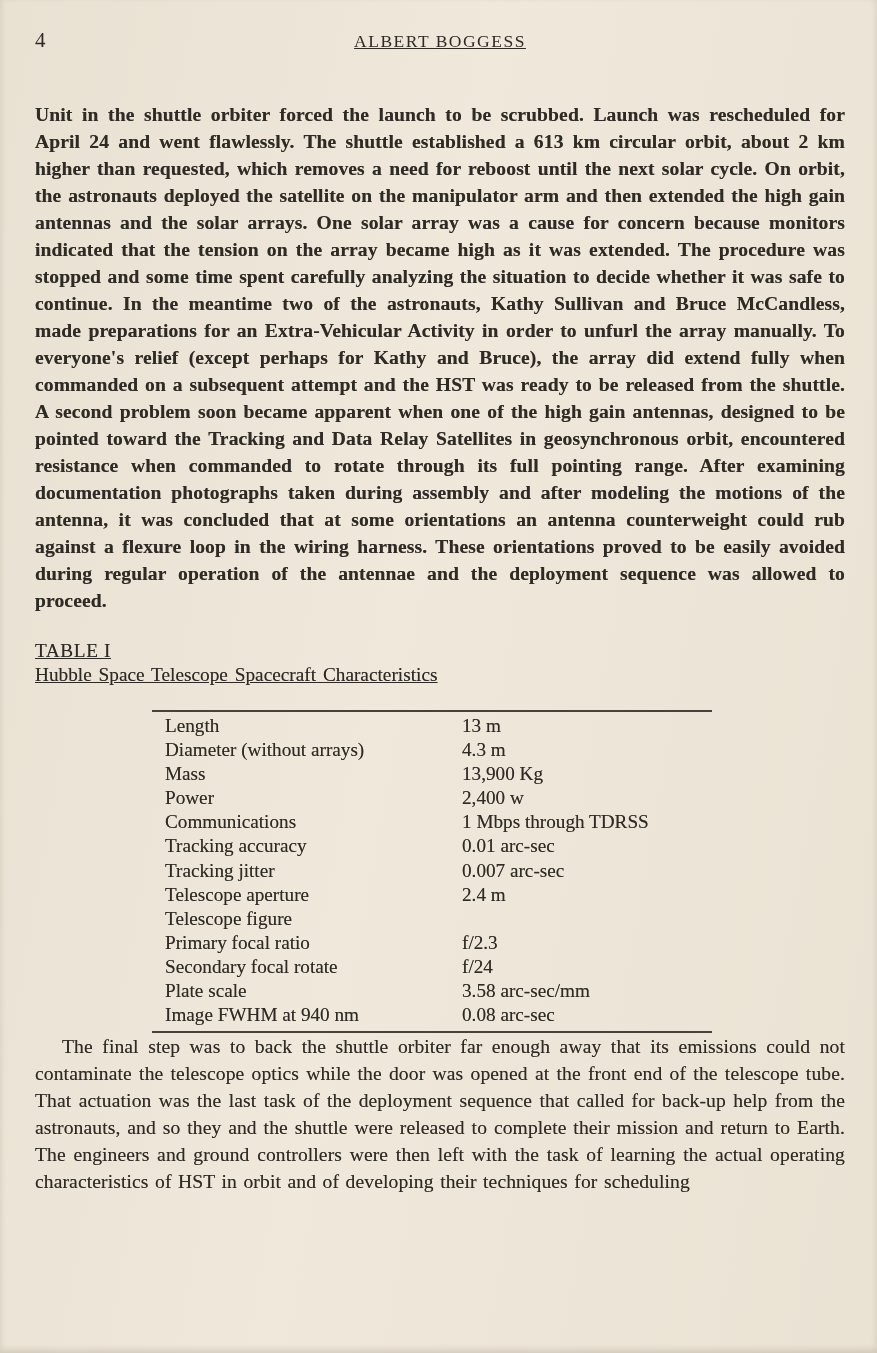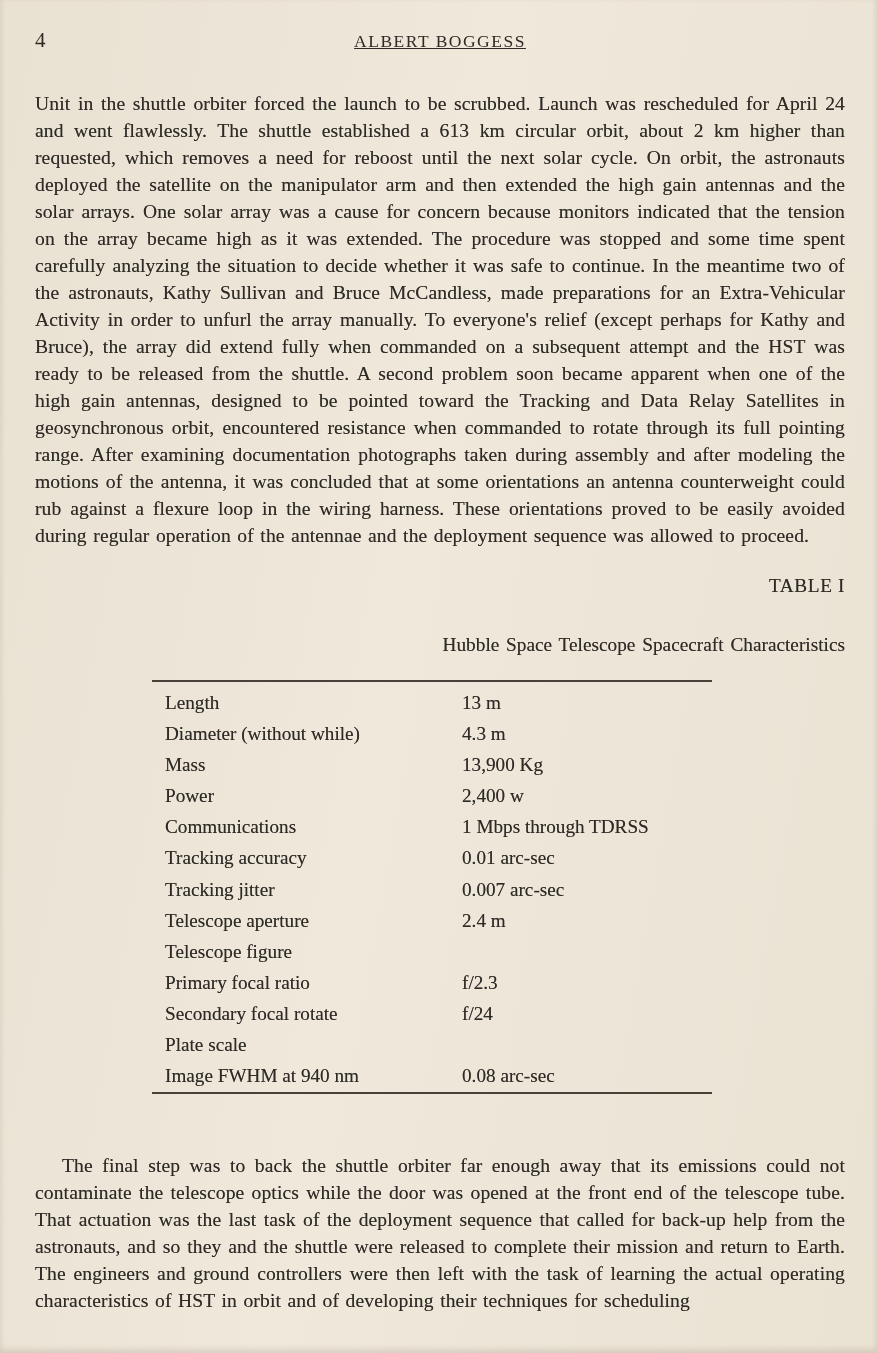--- a/index.html
+++ b/index.html
@@ -41,45 +41,45 @@
   .para {
     margin: 0;
     font-size: 19.6px;
     line-height: 27px;
     text-align: justify;
     text-justify: inter-word;
     letter-spacing: 0.1px;
     word-spacing: 1.5px;
     text-shadow: 0 0 0.5px rgba(46,43,38,0.55);
   }
-  .p1 { margin-top: 37px; }
-  .p2 { margin-top: 58px; text-indent: 27px; }
+  .p1 { margin-top: 48px; font-weight: bold; }
+  .p2 { text-indent: 27px; }
   .tablecap {
     margin-top: 25px;
-    text-align: right;
+    text-align: left;
     font-size: 19.3px;
     line-height: 24px;
     text-shadow: 0 0 0.5px rgba(46,43,38,0.55);
+    text-decoration: underline;
   }
   .tablecap .tabletitle { letter-spacing: 0.6px; }
-  .tablecap .tablesubtitle { word-spacing: 2px; margin-top: 35px; }
+  .tablecap .tablesubtitle { word-spacing: 2px; }
   .spec-table {
     box-sizing: border-box;
     width: 560px;
     margin: 23px 0 0 117px;
     border-top: 2px solid #474139;
     border-bottom: 2px solid #474139;
     padding: 2px 0 4px 0;
     font-size: 19.2px;
     line-height: 24.1px;
     text-shadow: 0 0 0.5px rgba(46,43,38,0.55);
   }
   .trow {
     display: flex;
-    margin-top: 7px;
   }
   .tlabel {
     flex: 0 0 310px;
     padding-left: 13px;
     box-sizing: border-box;
   }
   .tvalue {
     flex: 1;
   }
 </style>
@@ -102,21 +102,21 @@
   </div>
 
   <div class="spec-table">
 
       <div class="trow">
         <span class="tlabel">Length</span>
         <span class="tvalue">13 m</span>
       </div>
 
       <div class="trow">
-        <span class="tlabel">Diameter (without while)</span>
+        <span class="tlabel">Diameter (without arrays)</span>
         <span class="tvalue">4.3 m</span>
       </div>
 
       <div class="trow">
         <span class="tlabel">Mass</span>
         <span class="tvalue">13,900 Kg</span>
       </div>
 
       <div class="trow">
         <span class="tlabel">Power</span>
@@ -152,20 +152,21 @@
         <span class="tvalue">f/2.3</span>
       </div>
 
       <div class="trow">
         <span class="tlabel">Secondary focal rotate</span>
         <span class="tvalue">f/24</span>
       </div>
 
       <div class="trow">
         <span class="tlabel">Plate scale</span>
+        <span class="tvalue">3.58 arc-sec/mm</span>
       </div>
 
       <div class="trow">
         <span class="tlabel">Image FWHM at 940 nm</span>
         <span class="tvalue">0.08 arc-sec</span>
       </div>
 
     </div>
 
   <p class="para p2">The final step was to back the shuttle orbiter far enough away that its emissions could not contaminate the telescope optics while the door was opened at the front end of the telescope tube. That actuation was the last task of the deployment sequence that called for back-up help from the astronauts, and so they and the shuttle were released to complete their mission and return to Earth. The engineers and ground controllers were then left with the task of learning the actual operating characteristics of HST in orbit and of developing their techniques for scheduling</p>

